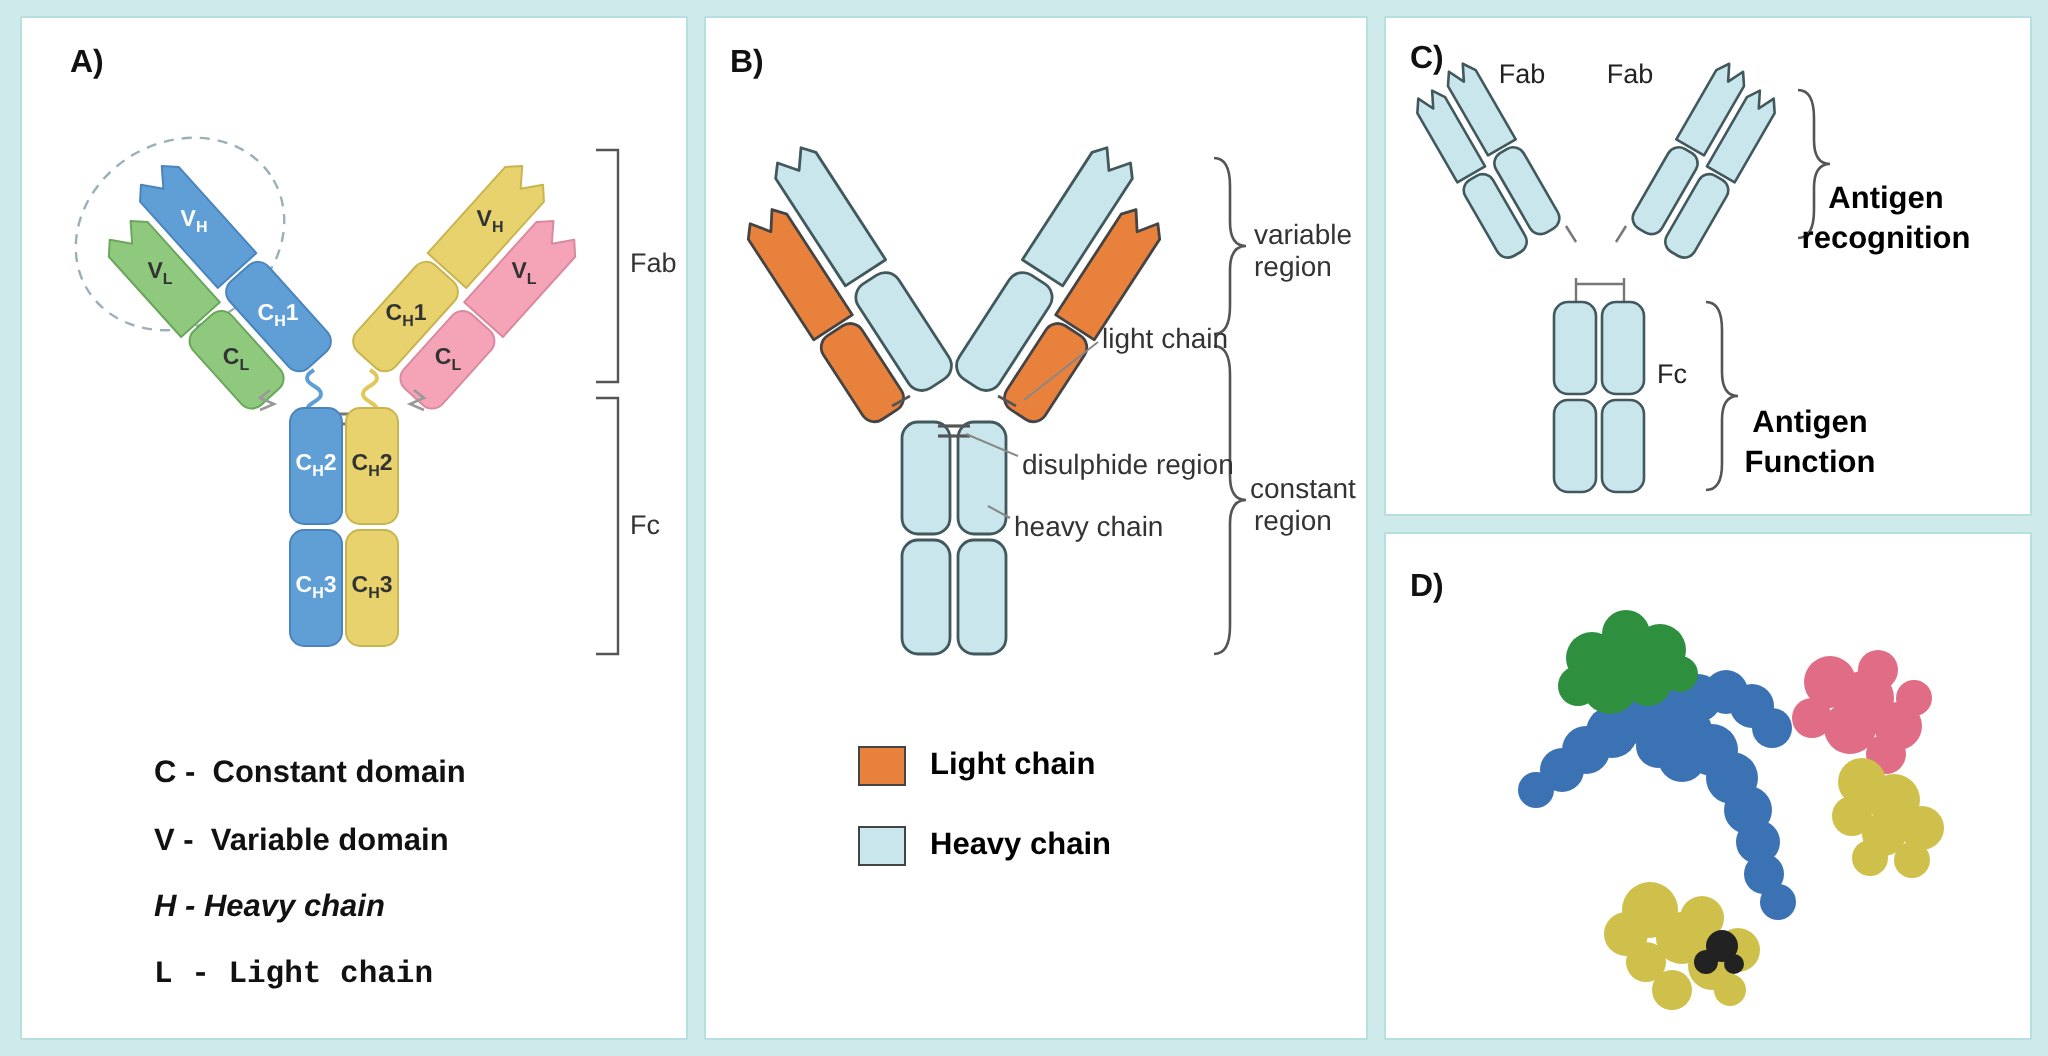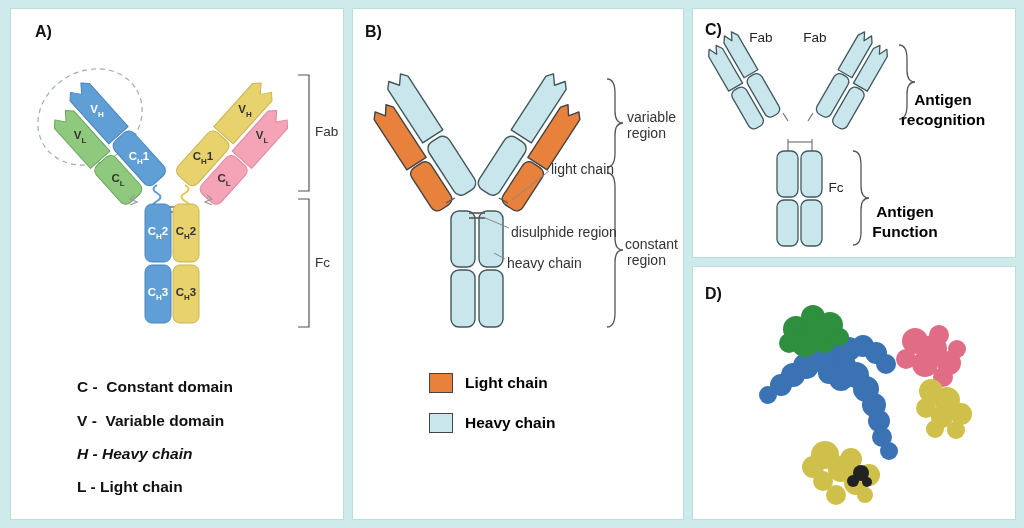--- a/index.html
+++ b/index.html
@@ -77,21 +77,21 @@
   <div class="dlabel txt-dark" style="left:175px;top:224px;"><span>C</span><sub>H</sub><span>2</span></div>
   <div class="dlabel txt-light" style="left:147px;top:285px;"><span>C</span><sub>H</sub><span>3</span></div>
   <div class="dlabel txt-dark" style="left:175px;top:285px;"><span>C</span><sub>H</sub><span>3</span></div>
 
   <div class="bracket-label" style="left:304px;top:115px;">Fab</div>
   <div class="bracket-label" style="left:304px;top:246px;">Fc</div>
 
   <div class="legendA-line" style="top:403px;">V -  Variable domain</div>
   <div class="legendA-line" style="top:369px;">C -  Constant domain</div>
   <div class="legendA-line" style="top:436px;font-style:italic;">H - Heavy chain</div>
-  <div class="legendA-line" style="top:469px;">L - Light chain</div>
+  <div class="legendA-line" style="top:469px;font-family:Liberation Mono, monospace;">L - Light chain</div>
 </section>
 
 <section class="panel" style="left:352px;top:8px;width:332px;height:512px;">
   <div class="panel-label" style="left:12px;top:14px;">B)</div>
 
   <svg width="332" height="512" viewBox="0 0 332 512">
 
     <g transform="translate(110,196) rotate(-33)" stroke-linejoin="round">
       <path d="M -28,-60 L -5,-60 L -5,-120 L -10,-126 L -16.5,-117 L -23,-126 L -28,-120 Z" fill="#e8813c" stroke="#444" stroke-width="1.4"></path>
       <rect x="-28" y="-58" width="23" height="50" rx="7" fill="#e8813c" stroke="#444" stroke-width="1.4"></rect>

